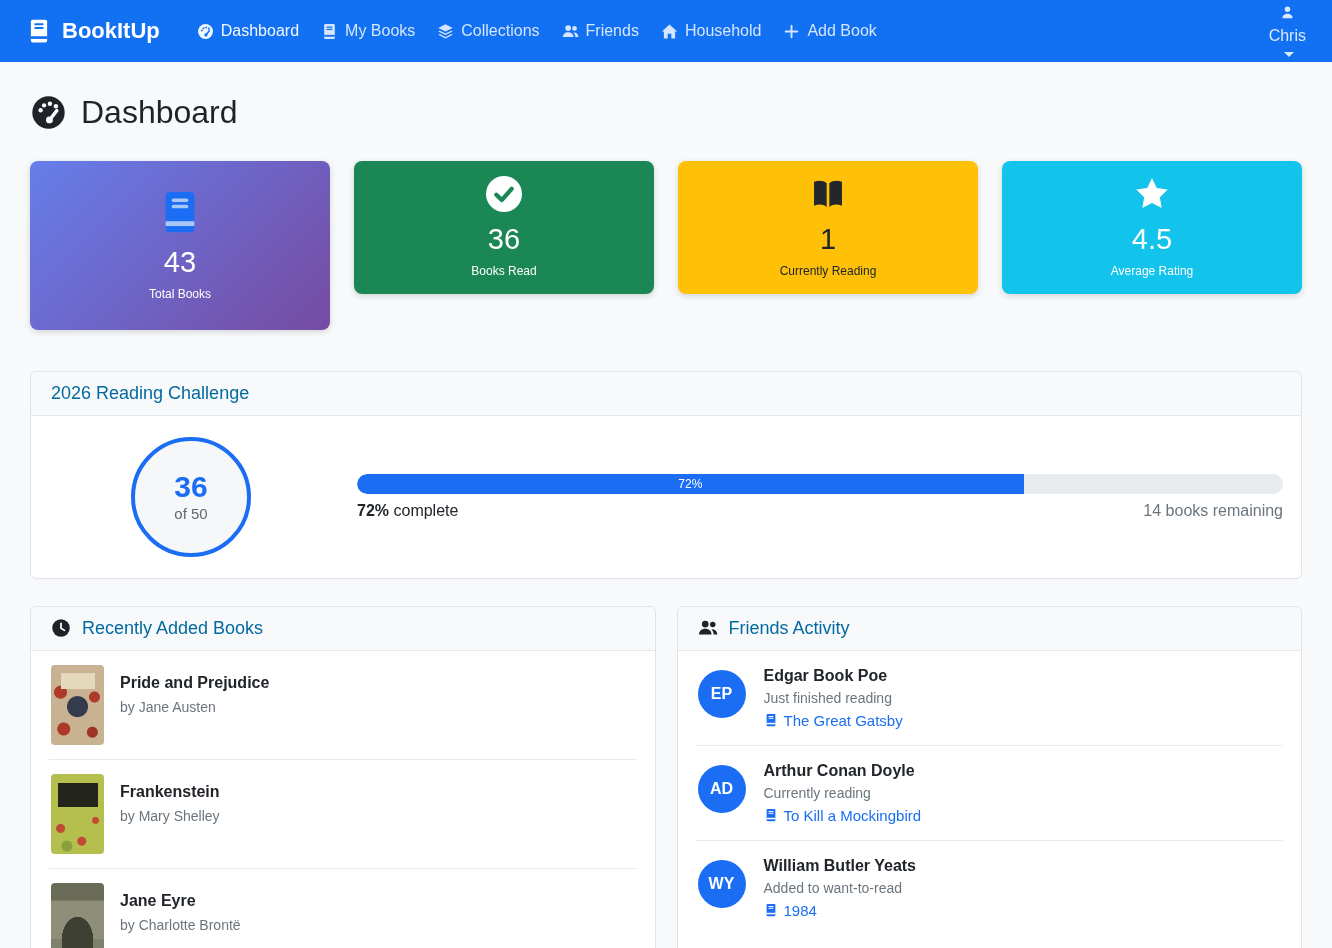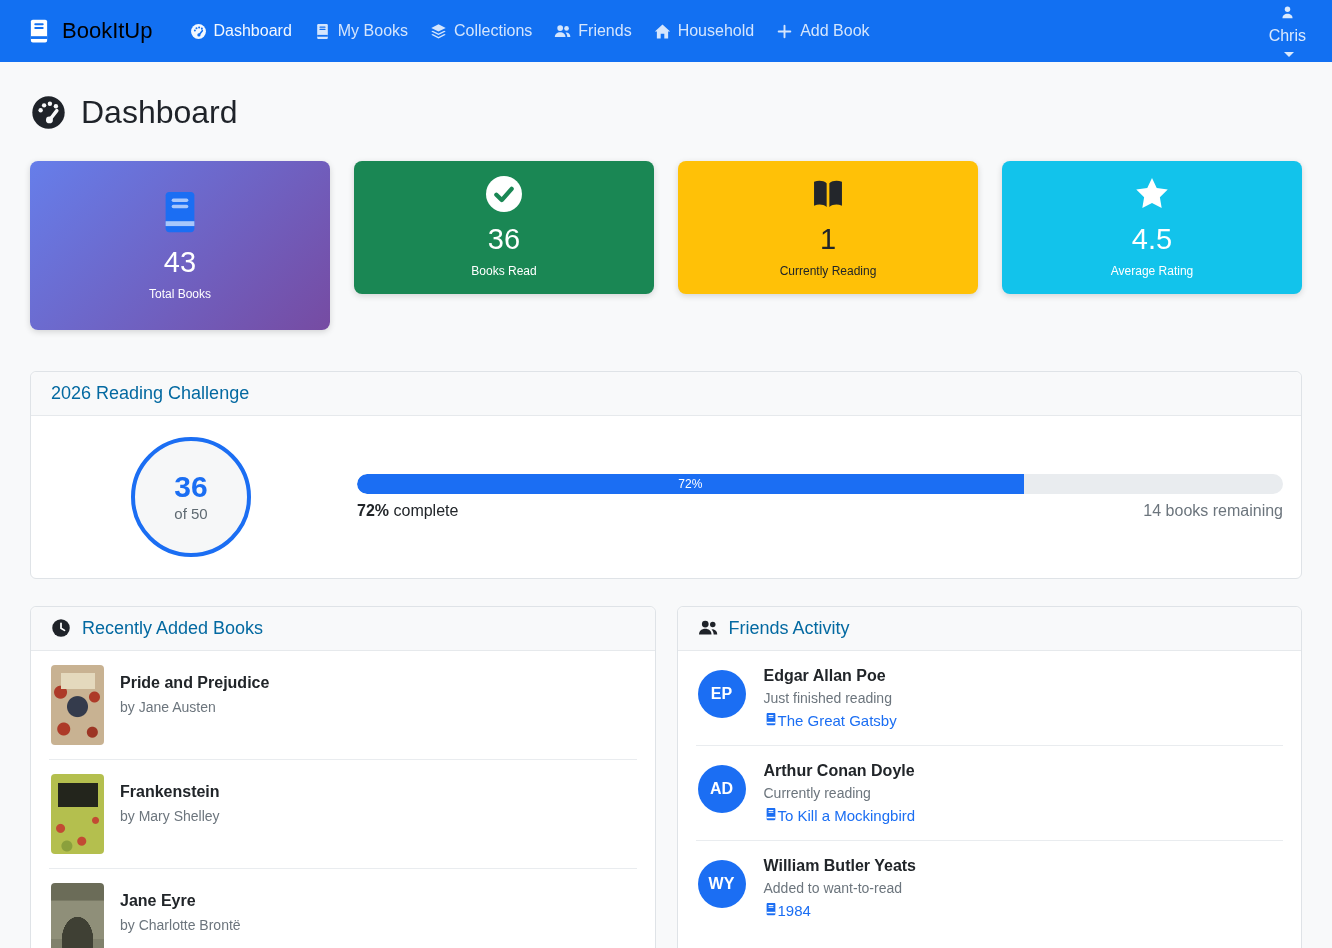--- a/index.html
+++ b/index.html
@@ -10,22 +10,22 @@
     font-family:"Liberation Sans","DejaVu Sans",sans-serif;
   }
   svg { display:block; }
 
   
   .navbar {
     height:62px; background:#1270f2; display:flex; align-items:center;
     padding:0 26px;
   }
   .brand {
-    display:flex; align-items:center; gap:10px; color:#000000;
-    font-size:22px; font-weight:400; margin-right:26px; cursor:pointer;
+    display:flex; align-items:center; gap:10px; color:#ffffff;
+    font-size:22px; font-weight:700; margin-right:26px; cursor:pointer;
   }
   .brand svg { width:26px; height:26px; }
   .nav-links { display:flex; align-items:center; flex:1; }
   .nav-link {
     display:flex; align-items:center; gap:7px; color:rgba(255,255,255,.82);
     font-size:16px; padding:8px 11px; cursor:pointer; white-space:nowrap;
   }
   .nav-link.active { color:rgba(255,255,255,.95); }
   .nav-link svg { width:17px; height:17px; }
   .nav-user {
@@ -142,21 +142,21 @@
   .friend-item { display:flex; gap:18px; padding:16px 2px; border-bottom:1px solid #e9ecef; }
   .friend-item:last-child { border-bottom:none; }
   .avatar {
     width:48px; height:48px; flex:none; border-radius:50%; background:#1b6ef3;
     color:#fff; font-size:16px; font-weight:700;
     display:flex; align-items:center; justify-content:center; margin-top:3px;
   }
   .f-name { font-size:16px; font-weight:700; color:#212529; }
   .f-action { font-size:14px; color:#6c757d; margin-top:5px; }
   .f-book {
-    display:flex; align-items:flex-start; margin-top:6px;
+    display:flex; align-items:center; gap:6px; margin-top:6px;
     font-size:15px; color:#1b6ef3; cursor:pointer; text-decoration:none;
   }
   .f-book svg { width:14px; height:14px; }
 </style>
 </head>
 <body>
 
 <nav class="navbar">
   <div class="brand">
     <span>
@@ -378,21 +378,21 @@
               <path d="M12.1 8.9c2 .4 3.3 1.9 3.3 4.3h-2.9c0-1.8-.6-3.2-1.7-4.1z" fill="#1f2329"></path>
             </svg>
         </span>
         <span>Friends Activity</span>
       </div>
       <div class="list">
 
         <div class="friend-item">
           <div class="avatar">EP</div>
           <div>
-            <div class="f-name">Edgar Allan Poe</div>
+            <div class="f-name">Edgar Book Poe</div>
             <div class="f-action">Just finished reading</div>
             <a class="f-book">
               <span>
                 <svg viewBox="0 0 16 16">
                     <path d="M3 2.2C3 1.54 3.54 1 4.2 1h7.6c.66 0 1.2.54 1.2 1.2v11.6c0 .66-.54 1.2-1.2 1.2H4.2C3.54 15 3 14.46 3 13.8z" fill="#1b6ef3"></path>
                     <rect x="5.1" y="3.3" width="5.8" height="1.2" rx=".6" fill="#ffffff"></rect>
                     <rect x="5.1" y="5.5" width="5.8" height="1.2" rx=".6" fill="#ffffff"></rect>
                     <rect x="3" y="11.2" width="10" height="1.7" fill="#ffffff"></rect>
                   </svg>
               </span>

